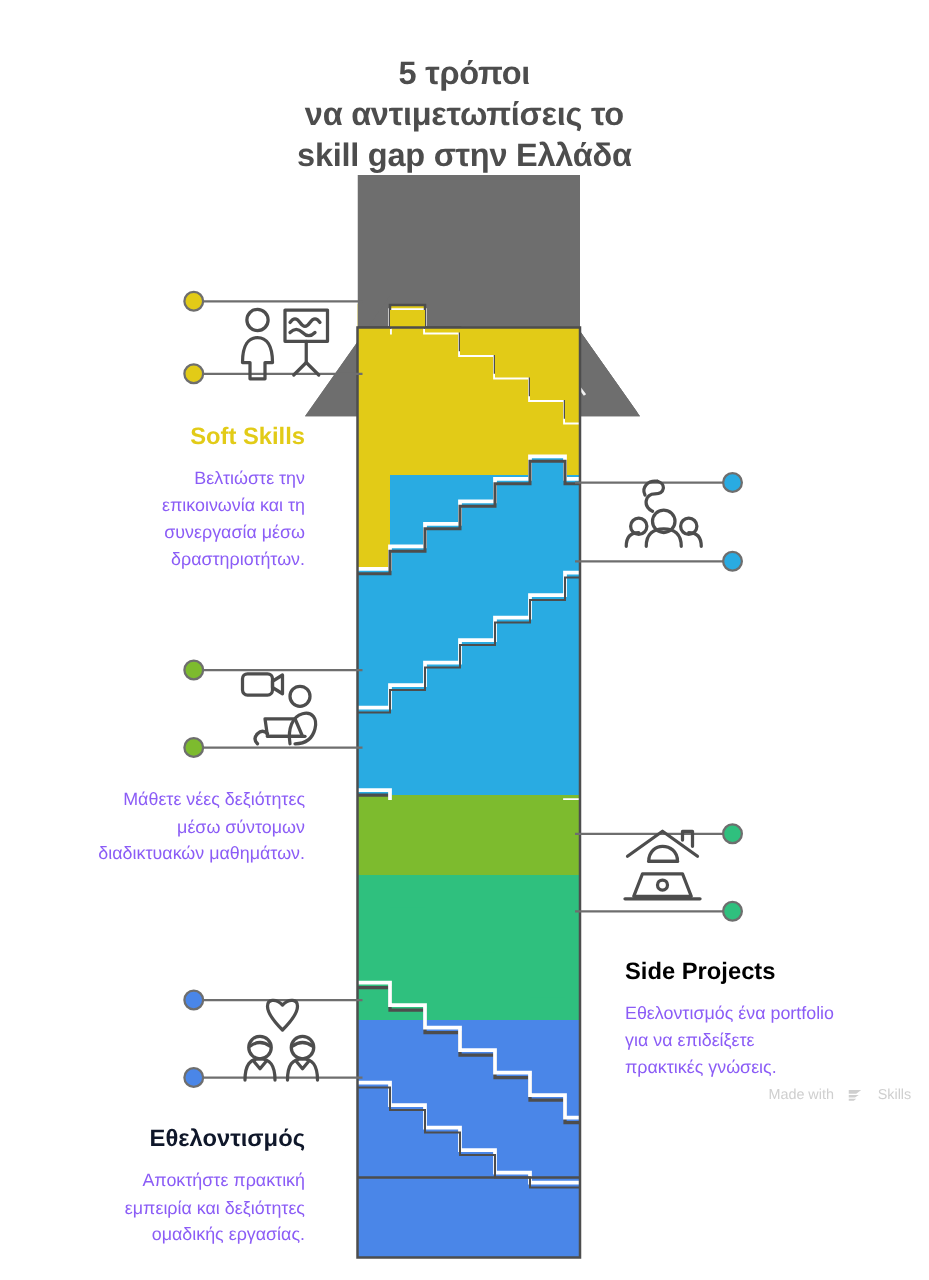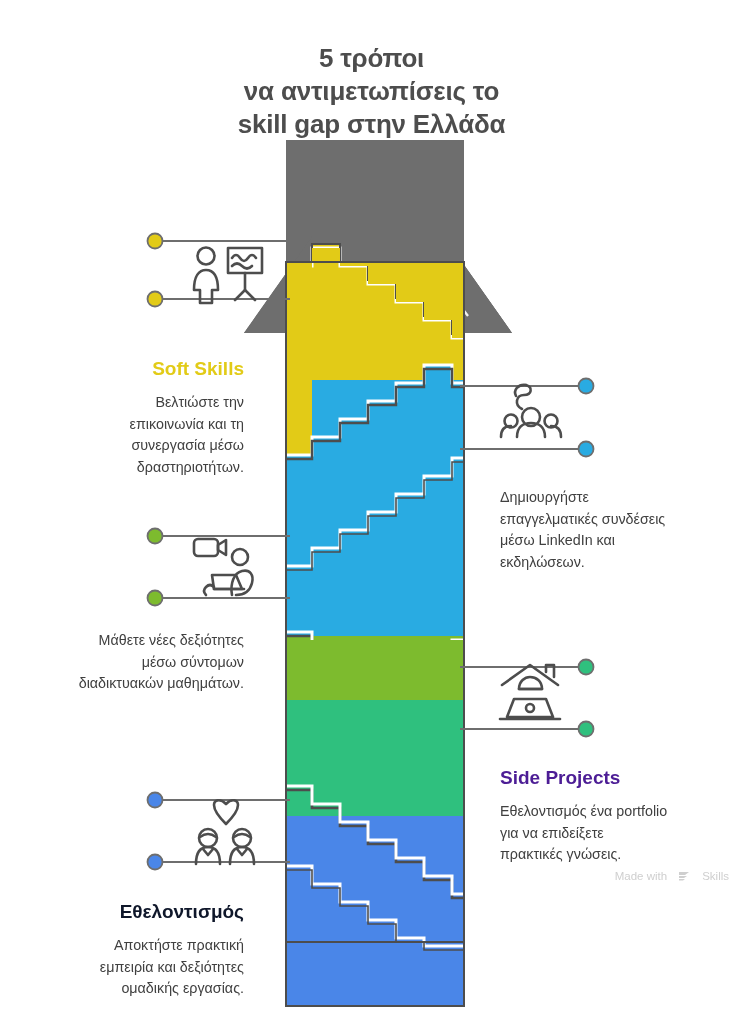--- a/index.html
+++ b/index.html
@@ -24,27 +24,27 @@
 
   
   #art{position:absolute;left:0;top:0;width:743px;height:1024px;}
 
   
   .block{position:absolute;}
   .block .heading{
     font-size:19px;font-weight:bold;line-height:24px;margin:0 0 11px 0;
   }
   .block .body{
-    font-size:14.3px;line-height:21.5px;color:#404040;margin:0;
+    font-size:14.3px;line-height:21.5px;color:#8b5cf6;margin:0;
     white-space:pre-line;
   }
   .block.right-align{text-align:right;}
   .block.left-align{text-align:left;}
 
-  #block-0{left:42px;top:357px;width:202px;}
+  #block-0{left:42px;top:338px;width:202px;}
   #block-1{left:500px;top:487px;width:208px;}
   #block-2{left:32px;top:630px;width:212px;}
   #block-3{left:500px;top:766px;width:206px;}
   #block-4{left:42px;top:900px;width:202px;}
 
   
   #watermark{
     position:absolute;right:14px;bottom:10px;
     display:flex;align-items:center;gap:11px;
     color:#cfcfcf;font-size:11.5px;
@@ -263,34 +263,30 @@
 
   <div class="block right-align" id="block-0">
     <div class="heading" style="color:#E2CB17">Soft Skills</div>
     <div class="body">Βελτιώστε την
 επικοινωνία και τη
 συνεργασία μέσω
 δραστηριοτήτων.</div>
   </div>
 
   <div class="block left-align" id="block-1">
-    <div class="body">Δημιουργήστε
-επαγγελματικές συνδέσεις
-μέσω LinkedIn και
-εκδηλώσεων.</div>
   </div>
 
   <div class="block right-align" id="block-2">
     <div class="body">Μάθετε νέες δεξιότητες
 μέσω σύντομων
 διαδικτυακών μαθημάτων.</div>
   </div>
 
   <div class="block left-align" id="block-3">
-    <div class="heading" style="color:#4c1d95">Side Projects</div>
+    <div class="heading" style="color:#000000">Side Projects</div>
     <div class="body">Εθελοντισμός ένα portfolio
 για να επιδείξετε
 πρακτικές γνώσεις.</div>
   </div>
 
   <div class="block right-align" id="block-4">
     <div class="heading" style="color:#0f172a">Εθελοντισμός</div>
     <div class="body">Αποκτήστε πρακτική
 εμπειρία και δεξιότητες
 ομαδικής εργασίας.</div>

